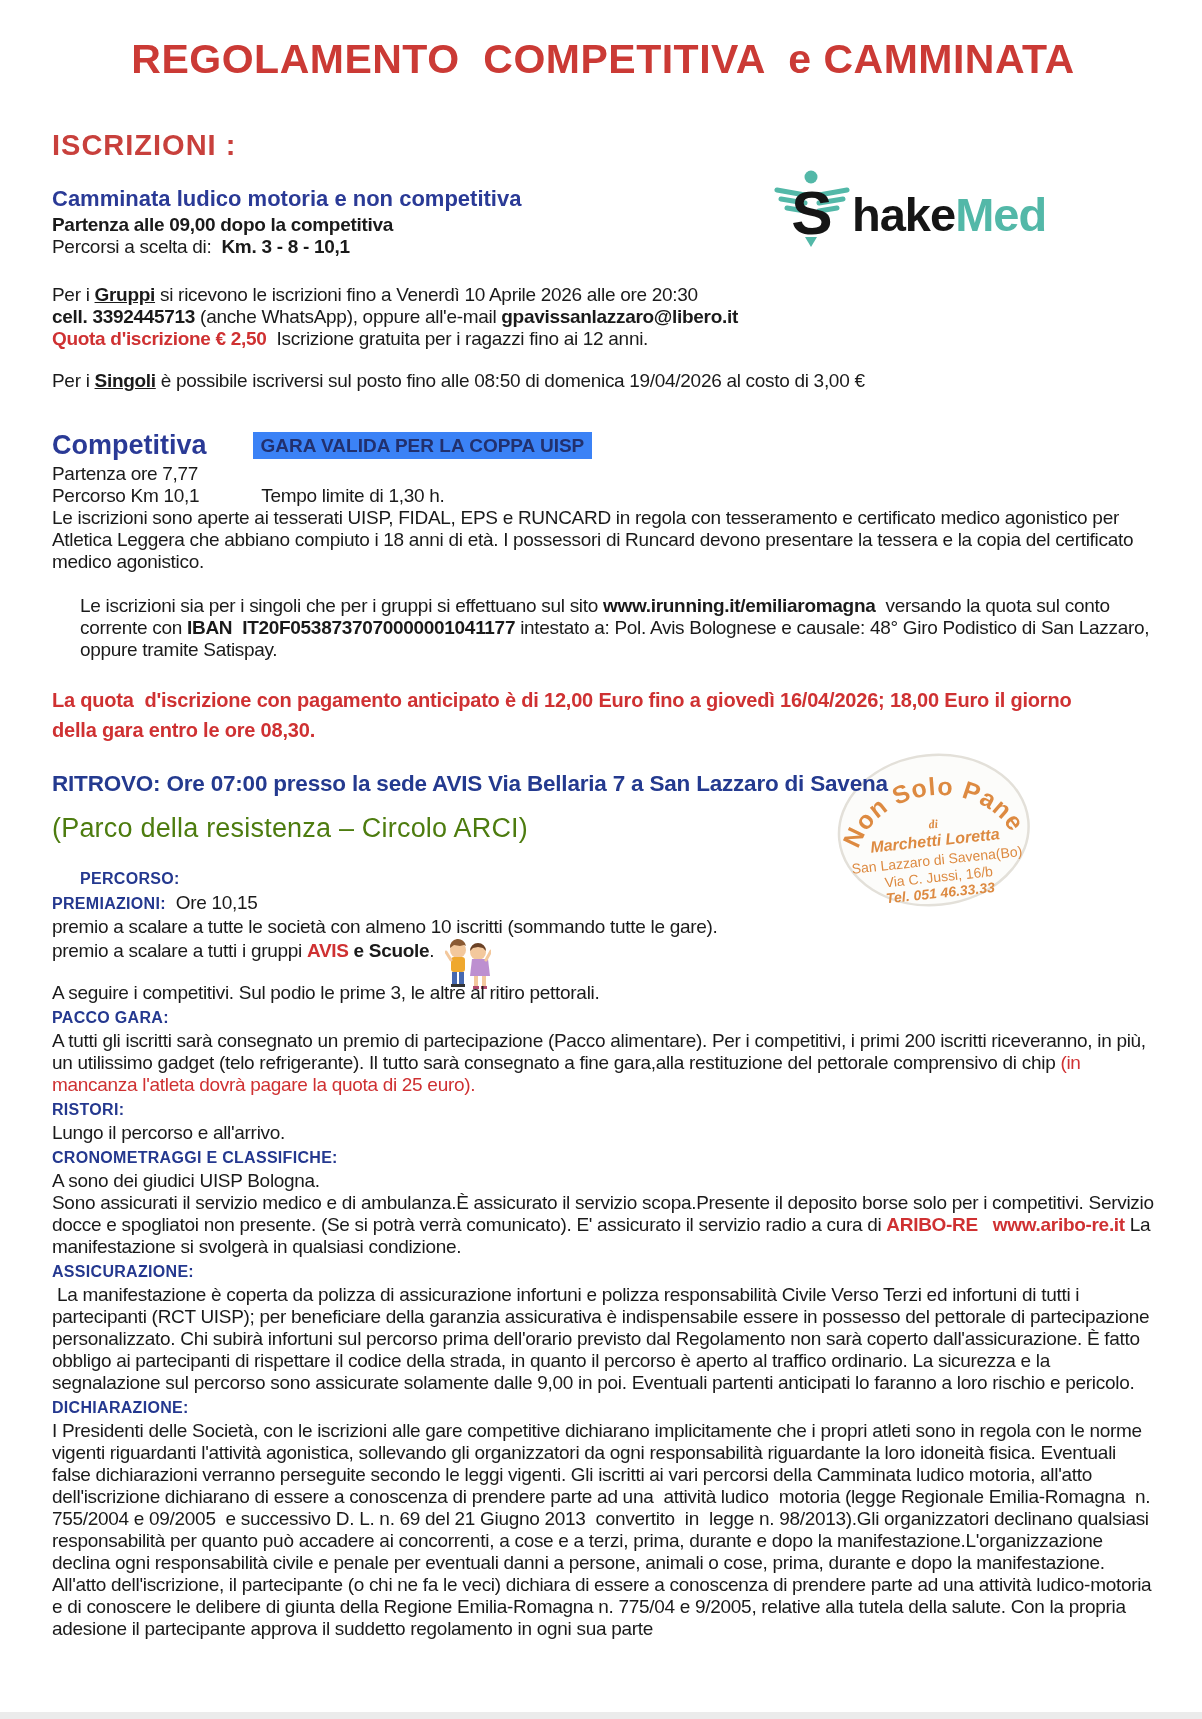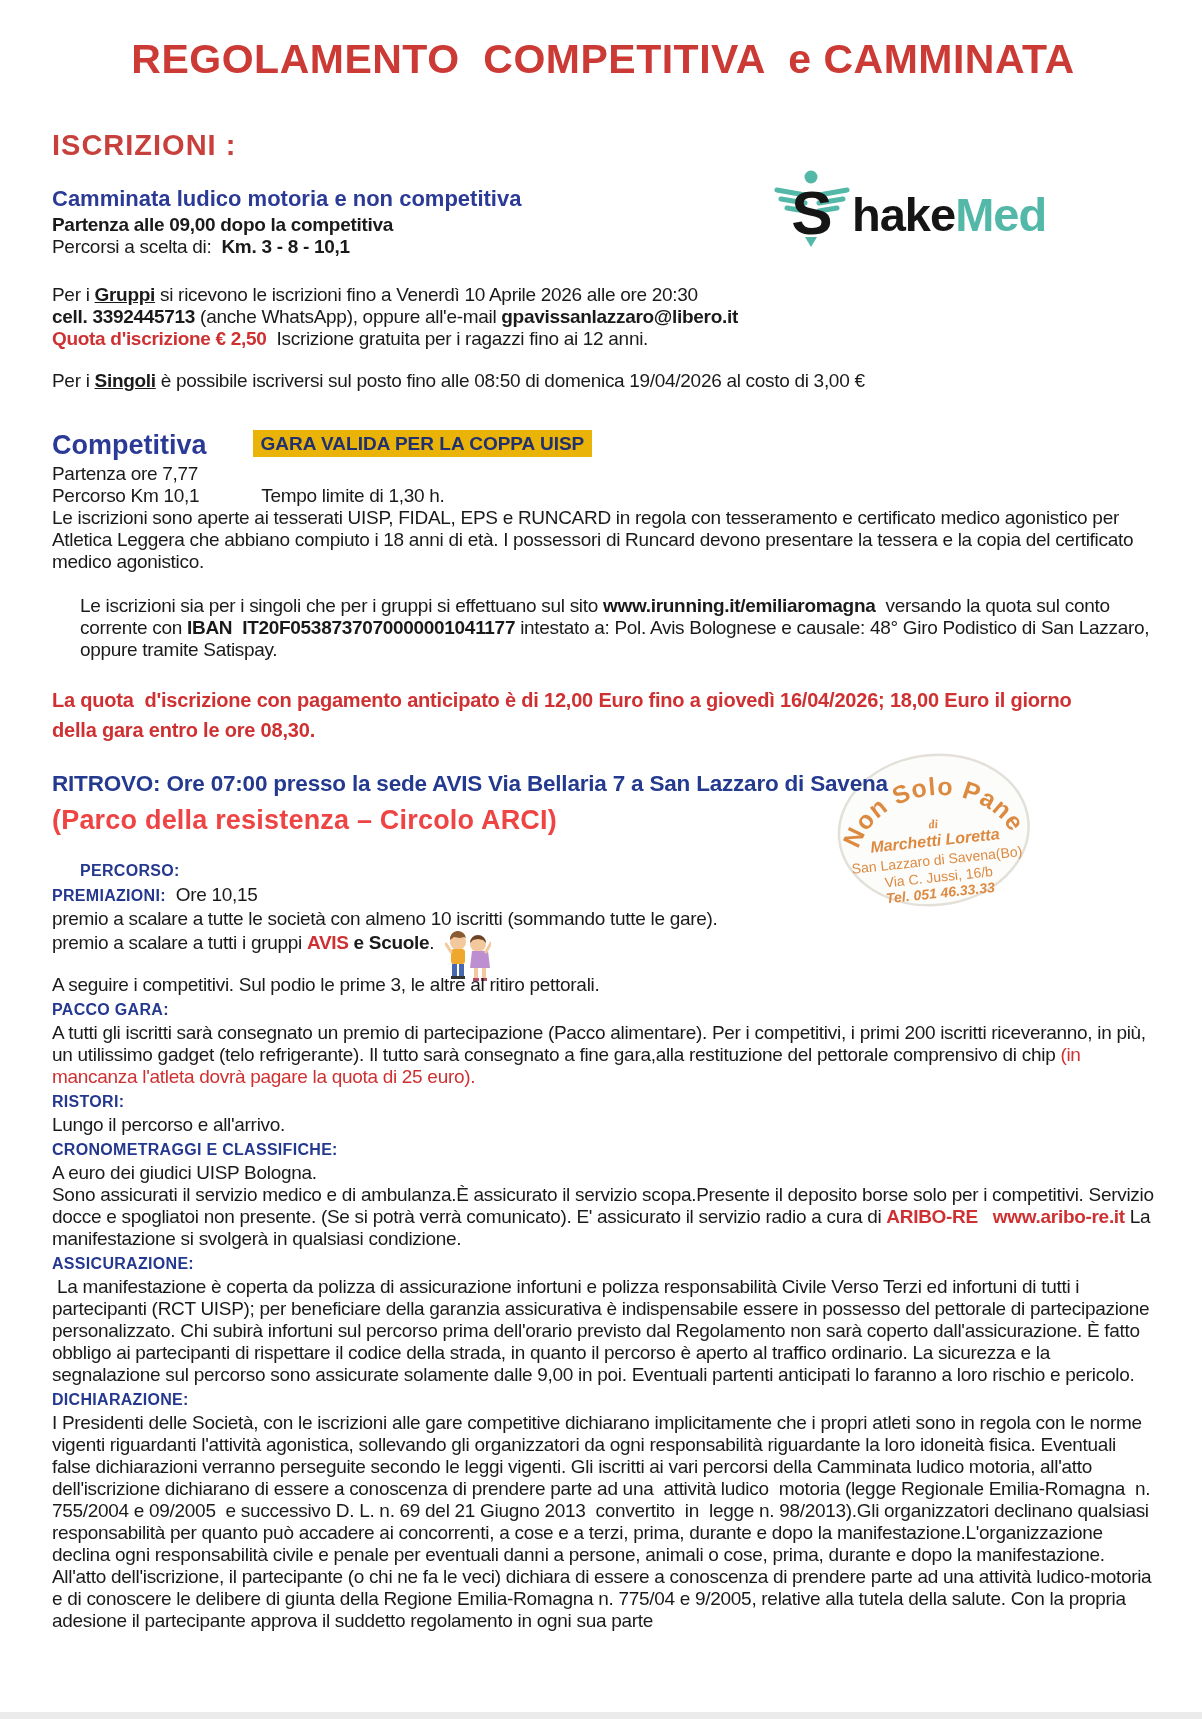--- a/index.html
+++ b/index.html
@@ -38,25 +38,25 @@
   }
   .body-t{font-size:19px;line-height:22px;letter-spacing:-0.3px;}
   .bold{font-weight:bold;}
   .und{text-decoration:underline;}
   .red-t{color:#cf3132;font-weight:bold;}
   .red-plain{color:#cf3132;}
   .mt2{margin-top:2px;}
   .p-gap{margin-top:26px;}
   .p-gap-s{margin-top:20px;}
 
-  .comp-row{margin-top:38px;display:flex;align-items:flex-start;}
+  .comp-row{margin-top:38px;display:flex;align-items:center;}
   .h-comp{font-size:27px;font-weight:bold;color:#2a3a96;}
   .badge{
     margin-left:46px;
-    background:#eab308;
+    background:#3b82f6;
     color:#21306e;
     font-weight:bold;
     font-size:19px;
     padding:3px 8px 2px 8px;
   }
   .tempo{display:inline-block;margin-left:62px;}
 
   .quota-red{
     margin-top:24px;
     color:#cf3132;
@@ -66,24 +66,24 @@
     letter-spacing:-0.2px;
   }
   .ritrovo{
     margin-top:26px;
     font-size:22.5px;
     font-weight:bold;
     color:#243a8f;
     letter-spacing:-0.2px;
   }
   .parco{
-    margin-top:8px;
+    margin-top:16px;
     font-size:27px;
-    font-weight:bold;
-    color:#ef4444;
+    font-weight:normal;
+    color:#4d7c0f;
     letter-spacing:0.2px;
   }
   .h-sec{
     font-size:16px;
     font-weight:bold;
     color:#24388f;
     letter-spacing:0.3px;
     line-height:25px;
     margin-top:1px;
   }
@@ -226,21 +226,21 @@
 
     <div class="body-t seguire" data-bind="sections.seguire">A seguire i competitivi. Sul podio le prime 3, le altre al ritiro pettorali.</div>
 
     <div class="h-sec" data-bind="sections.pacco_h">PACCO GARA:</div>
     <div class="body-t"><span data-bind="sections.pacco_t1">A tutti gli iscritti sarà consegnato un premio di partecipazione (Pacco alimentare). Per i competitivi, i primi 200 iscritti riceveranno, in più, un utilissimo gadget (telo refrigerante). Il tutto sarà consegnato a fine gara,alla restituzione del pettorale comprensivo di chip </span><span class="red-plain" data-bind="sections.pacco_red">(in mancanza l'atleta dovrà pagare la quota di 25 euro).</span></div>
 
     <div class="h-sec" data-bind="sections.ristori_h">RISTORI:</div>
     <div class="body-t" data-bind="sections.ristori_t">Lungo il percorso e all'arrivo.</div>
 
     <div class="h-sec" data-bind="sections.crono_h">CRONOMETRAGGI E CLASSIFICHE:</div>
-    <div class="body-t" data-bind="sections.crono_t">A euro dei giudici UISP Bologna.</div>
+    <div class="body-t" data-bind="sections.crono_t">A sono dei giudici UISP Bologna.</div>
 
     <div class="body-t"><span data-bind="sections.varie_pre">Sono assicurati il servizio medico e di ambulanza.È assicurato il servizio scopa.Presente il deposito borse solo per i competitivi. Servizio docce e spogliatoi non presente. (Se si potrà verrà comunicato). E' assicurato il servizio radio a cura di </span><span class="red-t" data-bind="sections.varie_aribo">ARIBO-RE</span><span data-bind="sections.varie_sp">   </span><span class="red-t" data-bind="sections.varie_url">www.aribo-re.it</span><span data-bind="sections.varie_post"> La manifestazione si svolgerà in qualsiasi condizione.</span></div>
 
     <div class="h-sec" data-bind="sections.assicurazione_h">ASSICURAZIONE:</div>
     <div class="body-t" data-bind="sections.assicurazione_t"> La manifestazione è coperta da polizza di assicurazione infortuni e polizza responsabilità Civile Verso Terzi ed infortuni di tutti i partecipanti (RCT UISP); per beneficiare della garanzia assicurativa è indispensabile essere in possesso del pettorale di partecipazione personalizzato. Chi subirà infortuni sul percorso prima dell'orario previsto dal Regolamento non sarà coperto dall'assicurazione. È fatto obbligo ai partecipanti di rispettare il codice della strada, in quanto il percorso è aperto al traffico ordinario. La sicurezza e la segnalazione sul percorso sono assicurate solamente dalle 9,00 in poi. Eventuali partenti anticipati lo faranno a loro rischio e pericolo.</div>
 
     <div class="h-sec" data-bind="sections.dichiarazione_h">DICHIARAZIONE:</div>
     <div class="body-t" data-bind="sections.dichiarazione_t">I Presidenti delle Società, con le iscrizioni alle gare competitive dichiarano implicitamente che i propri atleti sono in regola con le norme vigenti riguardanti l'attività agonistica, sollevando gli organizzatori da ogni responsabilità riguardante la loro idoneità fisica. Eventuali false dichiarazioni verranno perseguite secondo le leggi vigenti. Gli iscritti ai vari percorsi della Camminata ludico motoria, all'atto dell'iscrizione dichiarano di essere a conoscenza di prendere parte ad una  attività ludico  motoria (legge Regionale Emilia-Romagna  n. 755/2004 e 09/2005  e successivo D. L. n. 69 del 21 Giugno 2013  convertito  in  legge n. 98/2013).Gli organizzatori declinano qualsiasi responsabilità per quanto può accadere ai concorrenti, a cose e a terzi, prima, durante e dopo la manifestazione.L'organizzazione declina ogni responsabilità civile e penale per eventuali danni a persone, animali o cose, prima, durante e dopo la manifestazione. All'atto dell'iscrizione, il partecipante (o chi ne fa le veci) dichiara di essere a conoscenza di prendere parte ad una attività ludico-motoria e di conoscere le delibere di giunta della Regione Emilia-Romagna n. 775/04 e 9/2005, relative alla tutela della salute. Con la propria adesione il partecipante approva il suddetto regolamento in ogni sua parte</div>
 
   </div>

